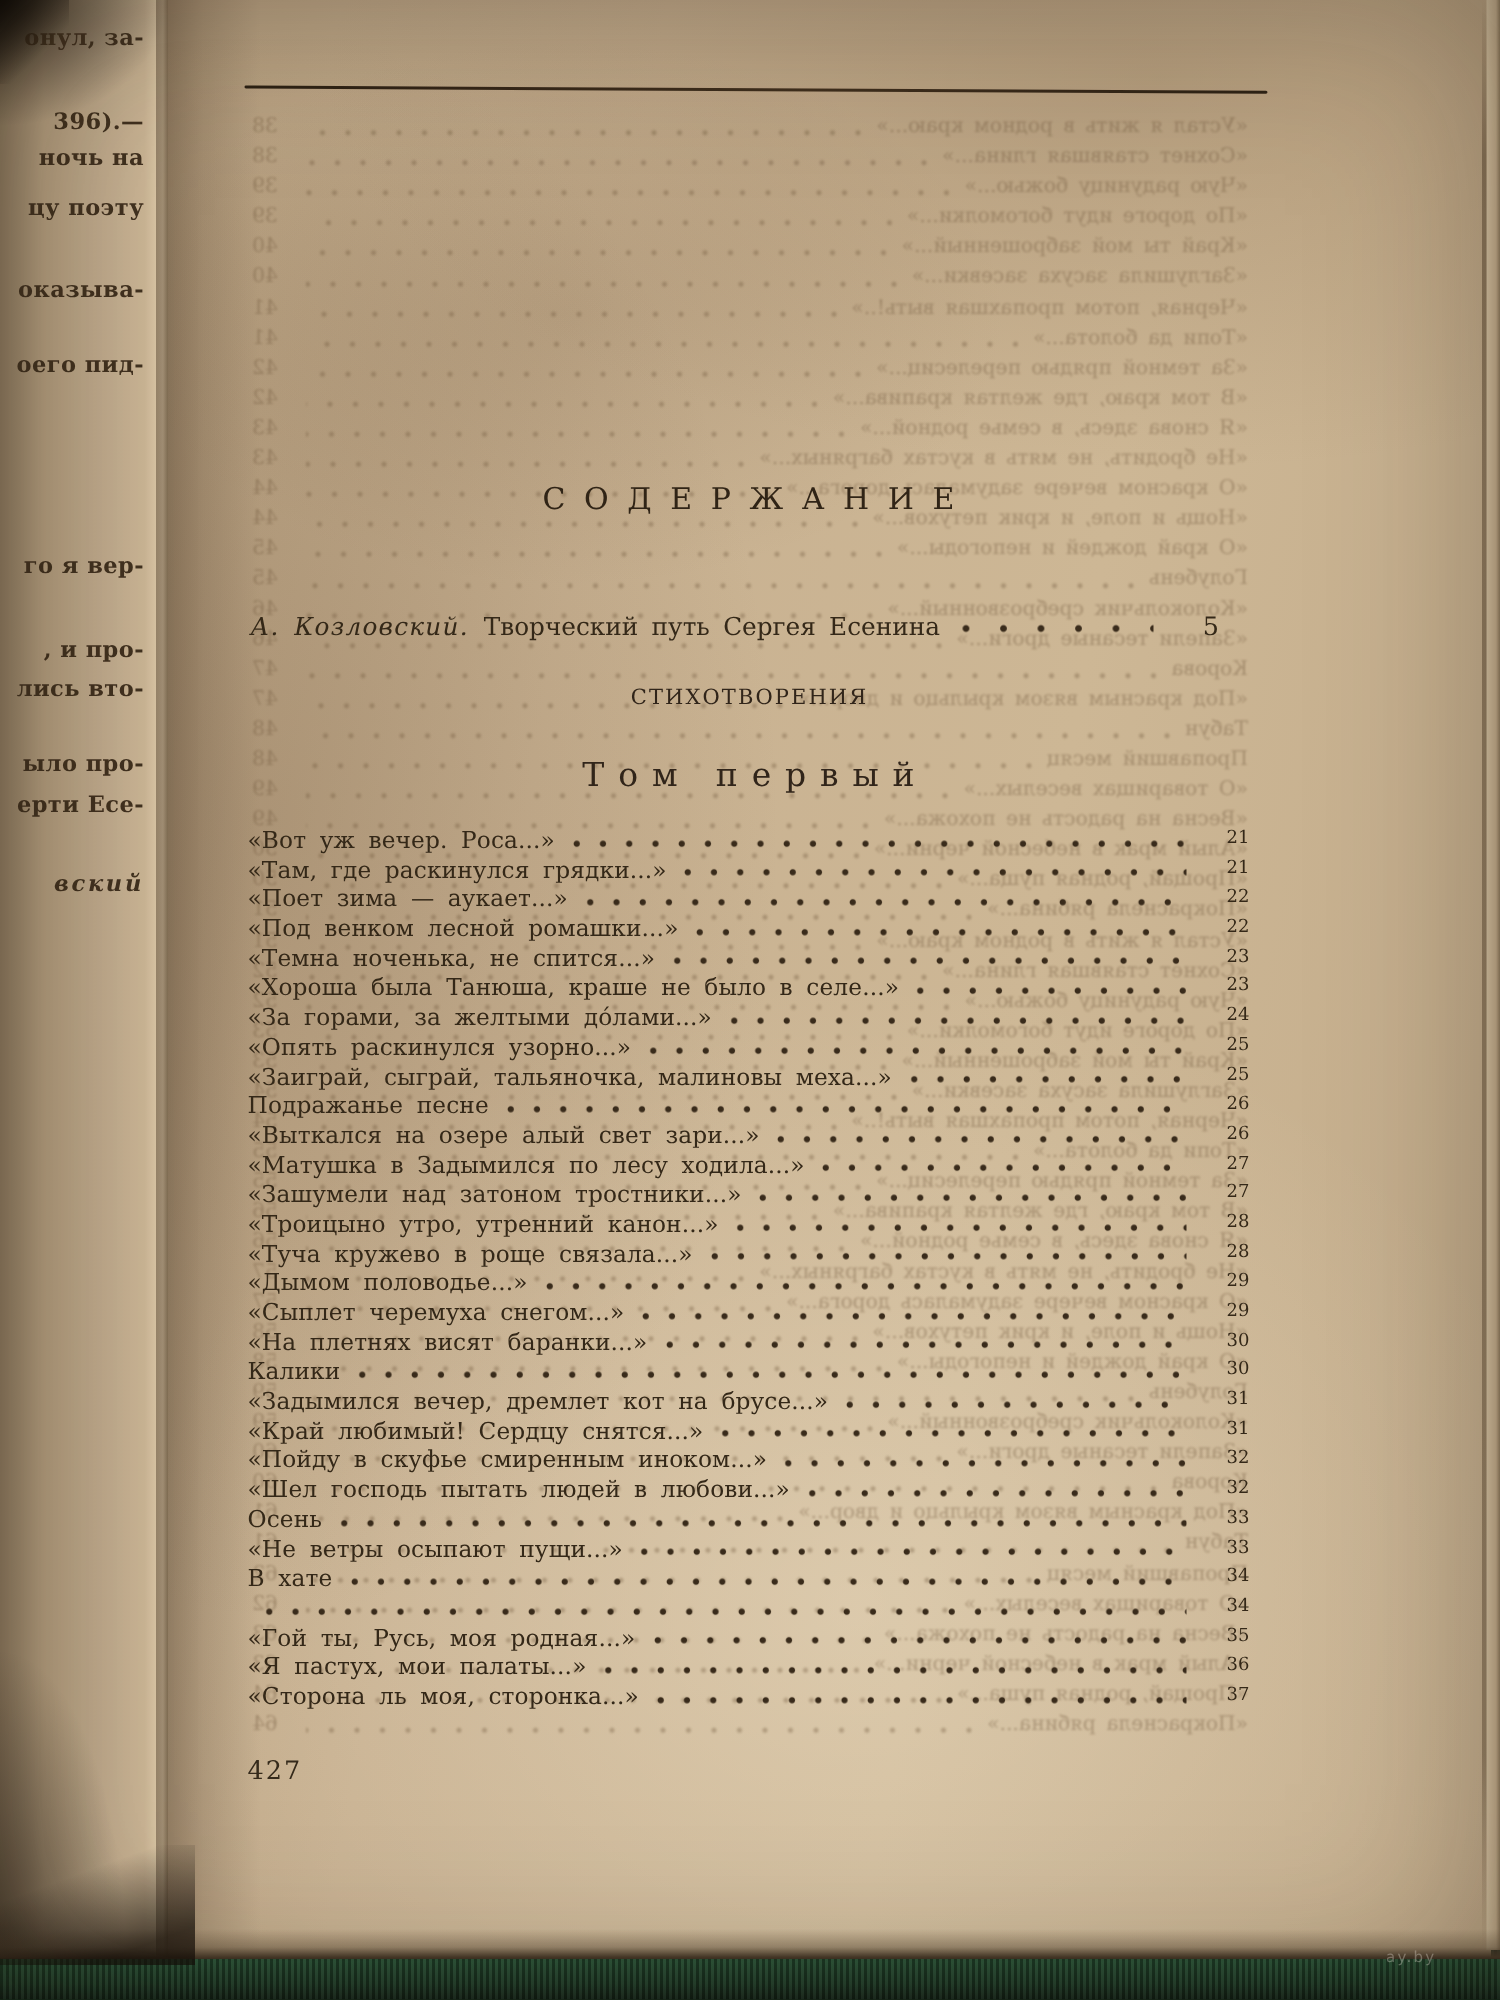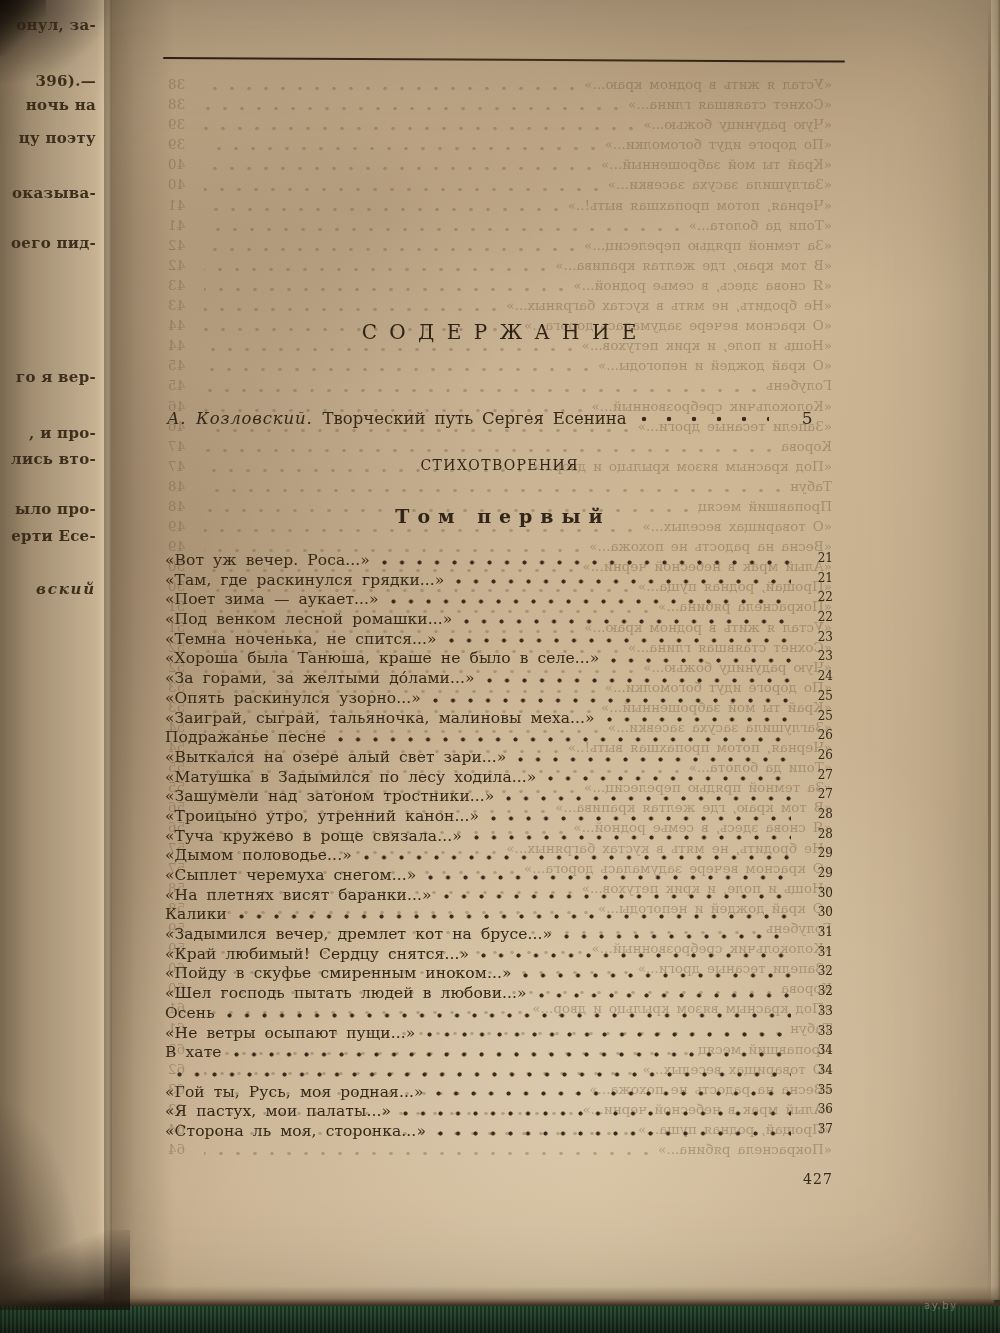--- a/index.html
+++ b/index.html
@@ -89,32 +89,32 @@
   .intro-leader{width:128px;height:12px;align-self:flex-end;margin:0 8px 3px 14px;
     background-image:radial-gradient(circle at 3px 6px, #3a2c1c 1.9px, rgba(58,44,28,0) 2.6px);
     background-size:25px 12px;background-repeat:repeat-x;}
   .intro-page{width:36px;text-align:right;font-size:17px;}
   .h-poems{
     position:absolute;left:165px;top:457px;width:668px;text-align:center;
     font-size:14px;letter-spacing:.10em;text-indent:.1em;color:#31251700;color:#31251a;
   }
   .h-volume{
     position:absolute;left:165px;top:505px;width:668px;text-align:center;
-    font-size:19px;letter-spacing:.42em;text-indent:.42em;color:#31251a;font-weight:bold;
+    font-size:22px;letter-spacing:.42em;text-indent:.42em;color:#31251a;
   }
   .toc{position:absolute;left:165px;top:551px;width:668px;}
   .toc-row{display:flex;align-items:flex-start;height:19.7px;font-size:15.5px;white-space:nowrap;}
   .toc-row .t{word-spacing:.26em;letter-spacing:.005em;}
   .toc-row .leader{flex:1;height:11px;align-self:flex-end;margin:0 6px 3px 12px;
     background-image:radial-gradient(circle at 2.5px 5.5px, #392b1b 1.7px, rgba(57,43,27,0) 2.4px);
     background-size:17.5px 11px;background-repeat:repeat-x;}
   .toc-row .n{width:36px;text-align:right;font-size:12px;}
   .folio{
-    position:absolute;left:165px;top:1171px;width:668px;text-align:right;
-    font-size:14px;letter-spacing:.08em;color:#352a1b;
+    position:absolute;left:165px;top:1171px;width:668px;text-align:left;
+    font-size:17px;letter-spacing:.08em;color:#352a1b;
   }
   
   .bleed{
     position:absolute;left:168px;top:76px;width:664px;z-index:1;
     transform:scaleX(-1);filter:blur(.55px);opacity:.72;
   }
   .bleed-row{display:flex;align-items:baseline;height:20.1px;font-size:13.5px;
     color:rgba(112,88,60,.58);white-space:nowrap;overflow:hidden;}
   .bleed-row .t{word-spacing:.2em;}
   .bleed-row .leader{flex:1;height:9px;align-self:flex-end;margin:0 6px 3px 10px;

